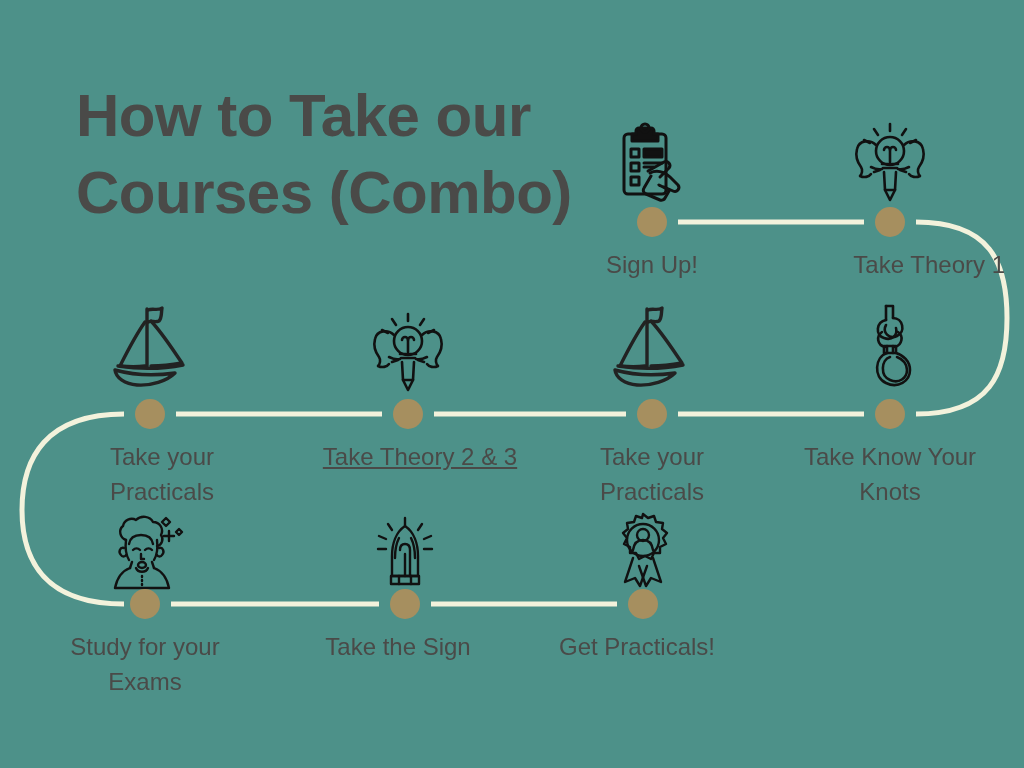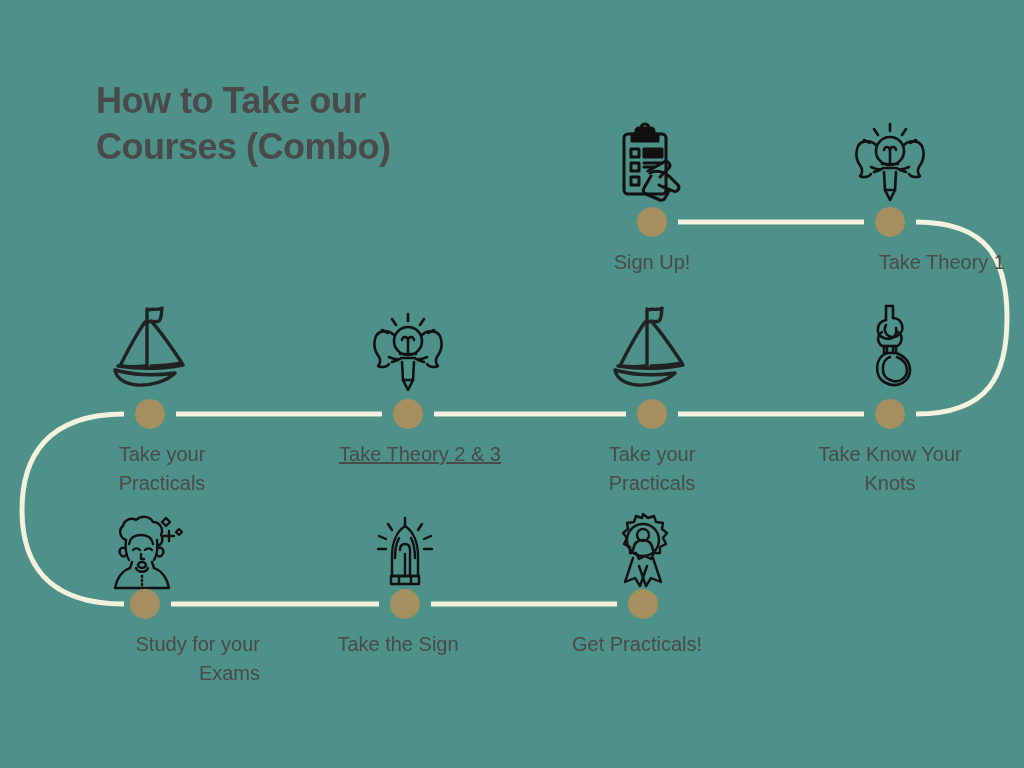--- a/index.html
+++ b/index.html
@@ -17,27 +17,26 @@
     position: relative;
     width: 1024px;
     height: 768px;
     background: #4d9189;
   }
   #title {
     position: absolute;
     left: 76px;
     top: 78px;
     width: 520px;
-    font-size: 36px;
+    font-size: 60px;
     line-height: 1.28;
     font-weight: 700;
     color: #4a4a48;
     letter-spacing: -0.5px;
     white-space: pre-line;
-    margin-left: 20px;
   }
   #track-svg {
     position: absolute;
     left: 0;
     top: 0;
     width: 1024px;
     height: 768px;
     pointer-events: none;
   }
   .node {
@@ -62,21 +61,21 @@
     height: 30px;
     border-radius: 50%;
     background: #a68f5f;
     transform: translate(-50%, -50%);
   }
   .node-label {
     position: absolute;
     width: 230px;
     transform: translateX(-50%);
     text-align: center;
-    font-size: 20px;
+    font-size: 24px;
     line-height: 1.45;
     color: #4a4a48;
     white-space: pre-line;
   }
 </style>
 </head>
 <body>
 
 <div id="infographic">
 
@@ -256,21 +255,21 @@
           <ellipse cx="40" cy="51" rx="4" ry="3"></ellipse>
           <path d="M30 48 l-2 6 M50 48 l2 6"></path>
           <path d="M28 54 c-8 3 -13 10 -15 20 h54 c-2 -10 -7 -17 -15 -20"></path>
           <path d="M34 54 c2 5 10 5 12 0"></path>
           <path d="M40 62 v1 M40 66 v1 M40 70 v1"></path>
         </g>
       </svg>
     </div>
   </div>
   <div class="dot" style="left:145px; top:604px;"></div>
-  <div class="node-label" style="left:145px; top:630px;text-align:right;">Study for your
+  <div class="node-label" style="left:145px; top:630px;">Study for your
 Exams</div>
 
   <div class="node" style="left:405px; top:500px;">
     <div class="icon-box">
       <svg width="64" height="76" viewBox="0 0 64 76">
         <g fill="none" stroke="#111111" stroke-width="2.4" stroke-linejoin="round" stroke-linecap="round">
           <path d="M32 2 v8"></path>
           <path d="M15 8 l4 6"></path>
           <path d="M49 8 l-4 6"></path>
           <path d="M6 20 l7 3"></path>

